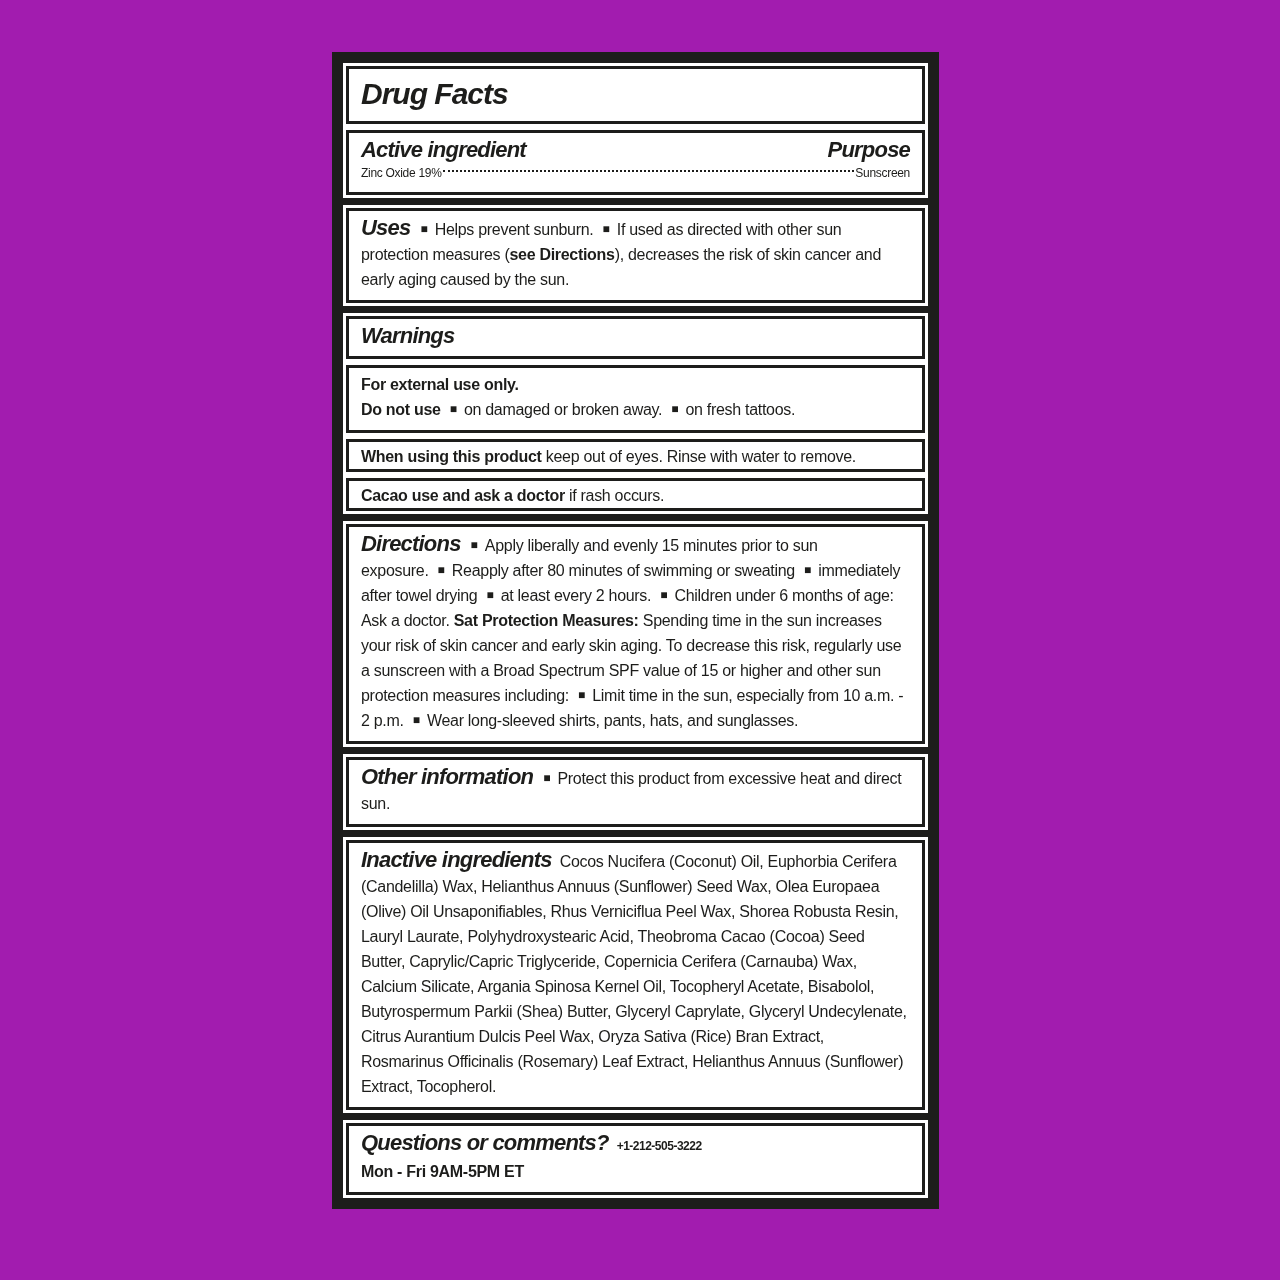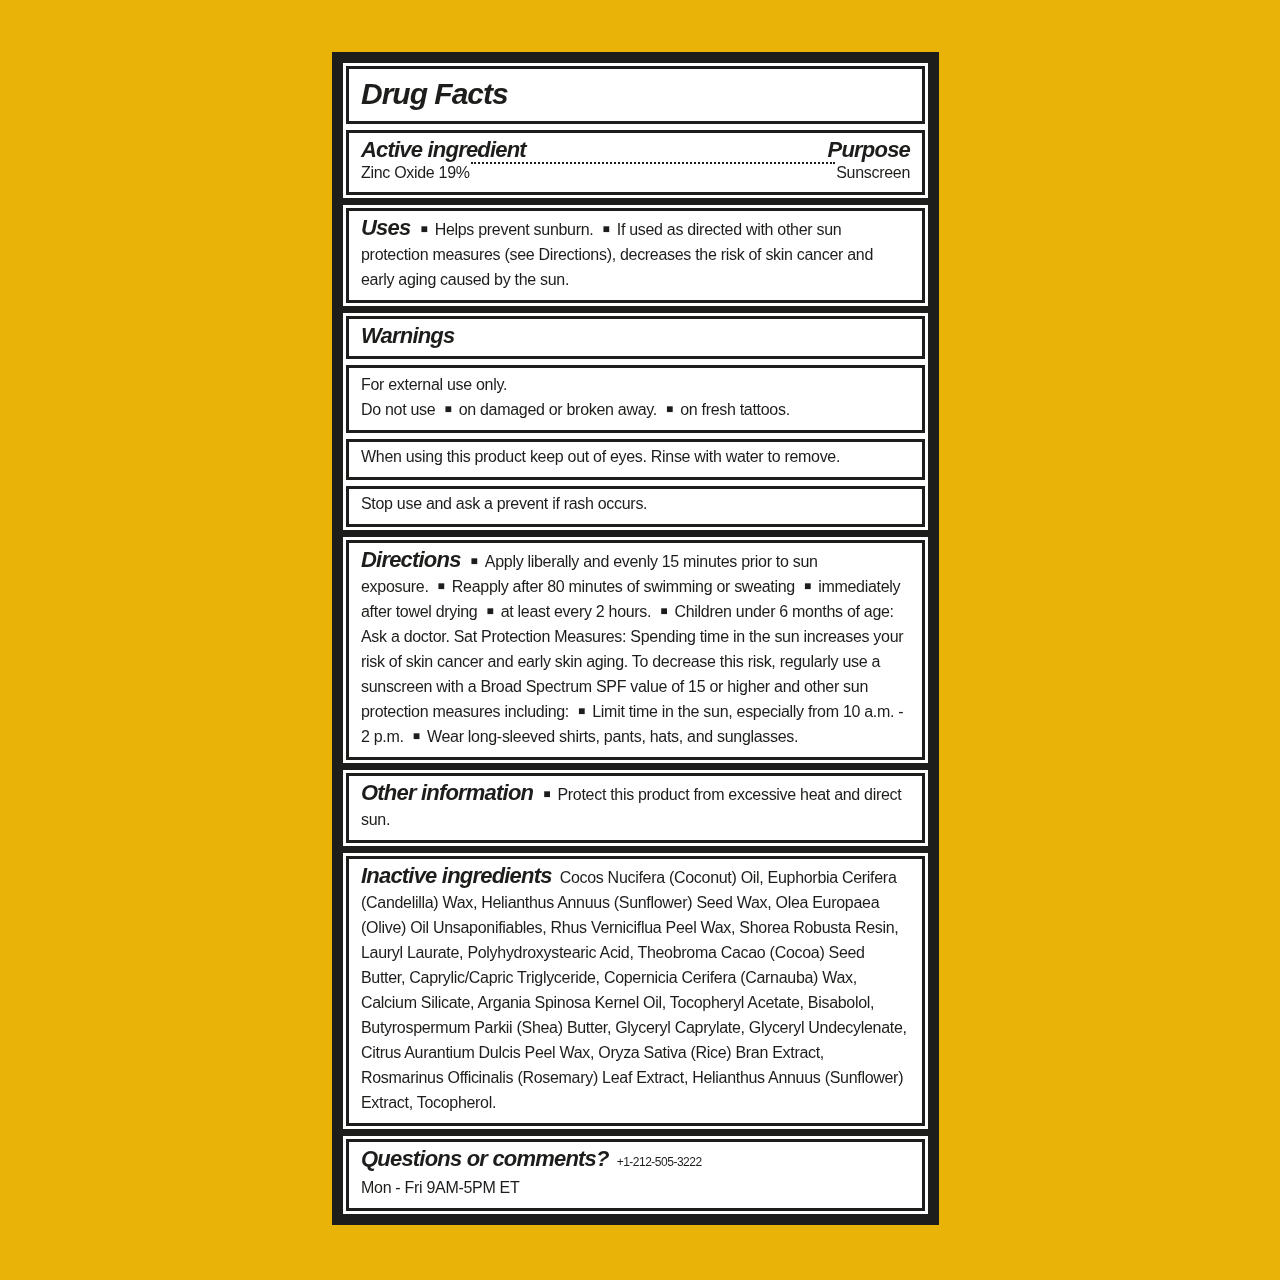--- a/index.html
+++ b/index.html
@@ -6,21 +6,21 @@
     margin: 0;
     padding: 0;
     background: #ffffff;
     font-family: "Liberation Sans", "DejaVu Sans", sans-serif;
     color: #1d1d1b;
   }
   .canvas {
     position: relative;
     width: 1280px;
     height: 1280px;
-    background: #eab308;
+    background: #a21caf;
     overflow: hidden;
   }
   .label {
     position: absolute;
     left: 332px;
     top: 52px;
     width: 607px;
     box-sizing: border-box;
     background: #1d1d1b;
     padding: 14px;
@@ -29,58 +29,58 @@
     background: #ffffff;
     border: 3px solid #1d1d1b;
     outline: 3px solid #ffffff;
     padding: 4px 12px 8px 12px;
     font-size: 16px;
     line-height: 25px;
     letter-spacing: -0.3px;
   }
   .m-thin  { margin-top: 6px; }
   .m-thick { margin-top: 13px; }
-  .single  { padding-top: 2px; padding-bottom: 8px; }
+  .single  { padding-top: 2px; padding-bottom: 0; }
 
   h1, h2, p { margin: 0; }
   h1 {
     font-size: 30px;
     line-height: 40px;
     font-style: italic;
     font-weight: bold;
     letter-spacing: -1px;
   }
   .h2 {
     font-size: 22px;
     line-height: 25px;
     font-style: italic;
     font-weight: bold;
     letter-spacing: -0.8px;
   }
   .h2.inline { margin-right: 8px; }
   .flow { margin: 0; }
-  b { font-weight: normal; }
+  b { font-weight: bold; }
 
   .blt {
     font-size: 12px;
     vertical-align: 2px;
     margin: 0 7px 0 9px;
     letter-spacing: 0;
   }
   .blt.first { margin-left: 2px; }
 
   .cols {
     display: flex;
     justify-content: space-between;
     align-items: center;
   }
   .leader-row {
     display: flex;
-    align-items: flex-start;
-    font-size: 16px;
+    align-items: center;
+    font-size: 12px;
     line-height: 22px;
   }
   .leader {
     flex: 1;
     border-bottom: 2px dotted #1d1d1b;
     margin: 0 1px 4px 1px;
     min-width: 40px;
   }
   .title-box { padding: 5px 12px 7px 12px; }
   .phone {
@@ -132,21 +132,21 @@
 
     <section class="box m-thin single">
       <p class="flow">
         <b>When using this product</b>
         <span>keep out of eyes. Rinse with water to remove.</span>
       </p>
     </section>
 
     <section class="box m-thin single">
       <p class="flow">
-        <b>Stop use and ask a prevent</b>
+        <b>Cacao use and ask a doctor</b>
         <span>if rash occurs.</span>
       </p>
     </section>
 
 
     <section class="box m-thick">
       <p class="flow">
         <span class="h2 inline">Directions</span><span class="blt first">■</span><span>Apply liberally and evenly 15 minutes prior to sun exposure.</span><span class="blt">■</span><span>Reapply after 80 minutes of swimming or sweating</span><span class="blt">■</span><span>immediately after towel drying</span><span class="blt">■</span><span>at least every 2 hours.</span><span class="blt">■</span><span>Children under 6 months of age: Ask a doctor.</span>
         <b>Sat Protection Measures:</b>
         <span>Spending time in the sun increases your risk of skin cancer and early skin aging. To decrease this risk, regularly use a sunscreen with a Broad Spectrum SPF value of 15 or higher and other sun protection measures including:</span><span class="blt">■</span><span>Limit time in the sun, especially from 10 a.m. - 2 p.m.</span><span class="blt">■</span><span>Wear long-sleeved shirts, pants, hats, and sunglasses.</span>

